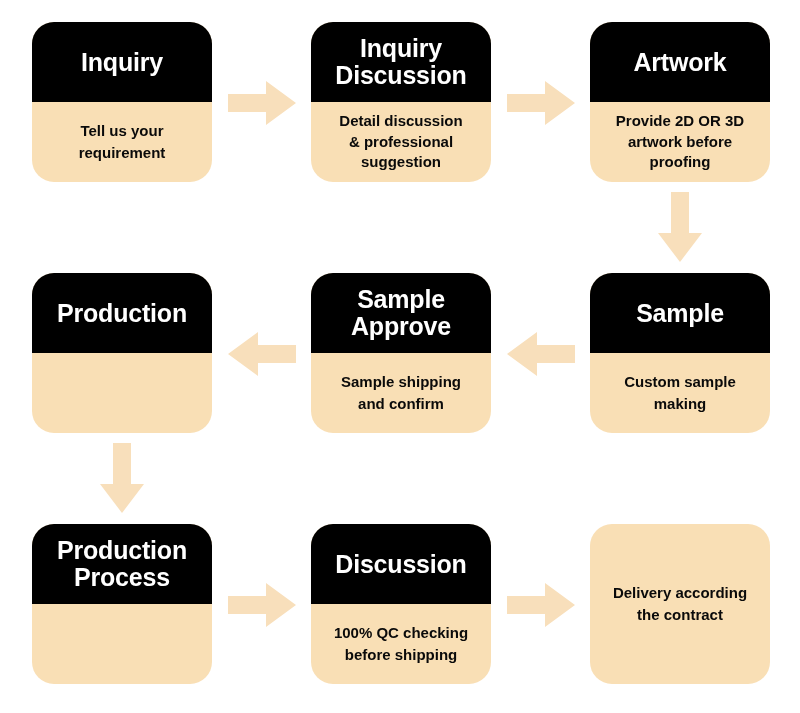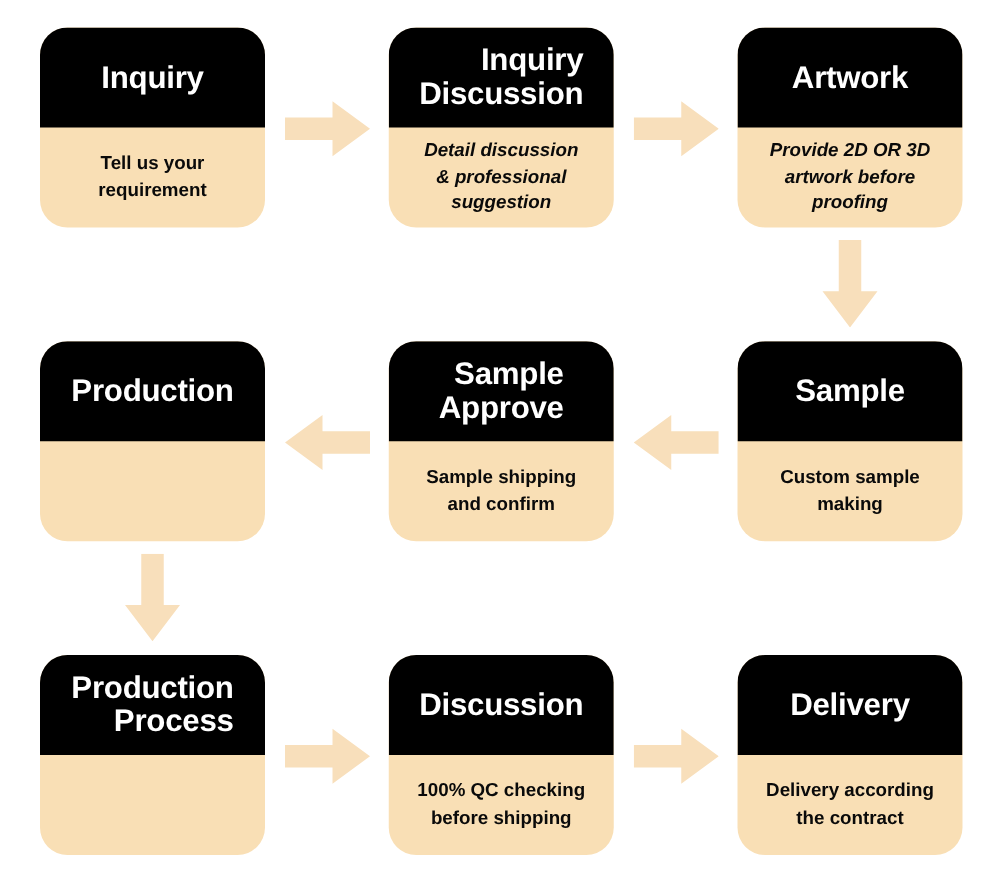--- a/index.html
+++ b/index.html
@@ -34,42 +34,42 @@
     display: flex;
     flex-direction: column;
   }
   .node-header {
     background: #000000;
     color: #ffffff;
     height: 80px;
     display: flex;
     align-items: center;
     justify-content: center;
-    text-align: right;
+    text-align: center;
     font-size: 25px;
     font-weight: bold;
     line-height: 1.08;
     padding: 0 6px;
     box-sizing: border-box;
     letter-spacing: -0.2px;
   }
   .node-body {
     flex: 1;
     color: #0a0a0a;
     display: flex;
     align-items: center;
     justify-content: center;
     text-align: center;
     font-size: 15px;
     font-weight: bold;
     line-height: 1.45;
     padding: 0 9px;
     box-sizing: border-box;
   }
-  .node-body.three-line { line-height: 1.38; font-style: italic; }
+  .node-body.three-line { line-height: 1.38; }
 
   
   .row1 { top: 22px; }
   .row2 { top: 273px; }
   .row3 { top: 524px; }
   .col1 { left: 32px; }
   .col2 { left: 311px; }
   .col3 { left: 590px; }
 
   
@@ -235,23 +235,20 @@
     </div>
   </div>
 
   <div class="arrow arrow-h ar-6">
     <svg width="68" height="52" viewBox="0 0 68 52" aria-hidden="true">
       <polygon points="0,17 38,17 38,4 68,26 38,48 38,35 0,35" fill="#F8DFBB"></polygon>
     </svg>
   </div>
 
   <div class="node row3 col3">
-    <div class="node-header">
-      <span>Delivery</span>
-    </div>
     <div class="node-body">
       <span>
         <span>Delivery according</span><br>
         <span>the contract</span>
       </span>
     </div>
   </div>
 
 </div>
 

